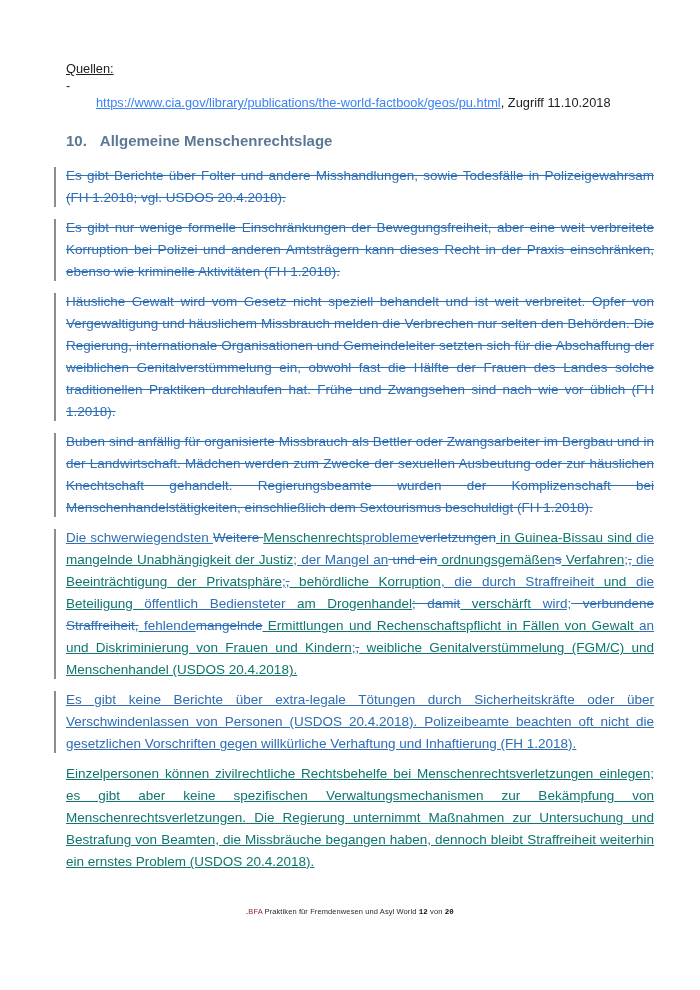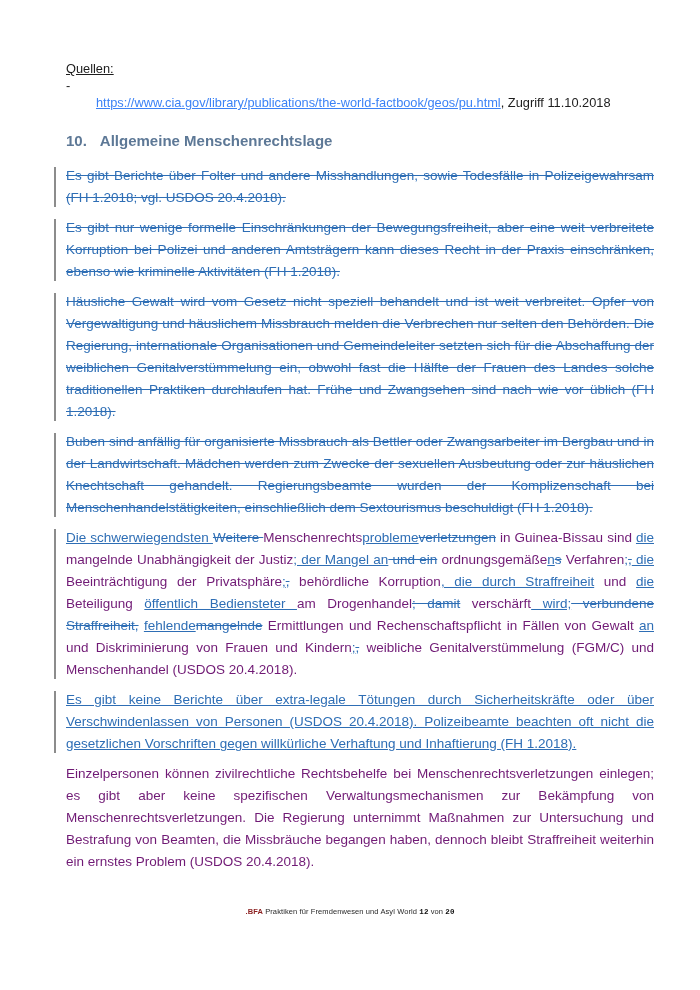--- a/index.html
+++ b/index.html
@@ -28,31 +28,31 @@
   
   .para {
     font-size:13.5px; line-height:22px;
     text-align:justify; text-justify:inter-word;
     margin:0 12px 8px 0; position:relative;
   }
   .para.changed::before {
     content:""; position:absolute; left:-12px; top:2px; bottom:2px;
     width:1.5px; background:#8c8c8c;
   }
-  .run-n   { color:#701a75; }
+  .run-n   { color:#0f766e;text-decoration:underline; }
   .run-ins { color:#2e6eb5; text-decoration:underline; }
   .run-del { color:#2e6eb5; text-decoration:line-through; }
 
   
   .footer {
     position:absolute; left:0; right:0; top:907px;
     text-align:center; font-size:7.5px; color:#2a2a2a; letter-spacing:0.1px;
   }
   .footer .logo-dot { color:#8b1f1f; font-weight:bold; }
-  .footer .logo { color:#8b1f1f; font-weight:bold; }
+  .footer .logo { color:#8b1f1f; font-weight:normal; }
   .footer .num { font-weight:bold; color:#111;font-family:Liberation Mono, monospace; }
 </style>
 </head>
 <body>
 
 <div class="page">
 
   <div class="sources">
     <div class="sources-label">Quellen:</div>
     <div class="source-item">

